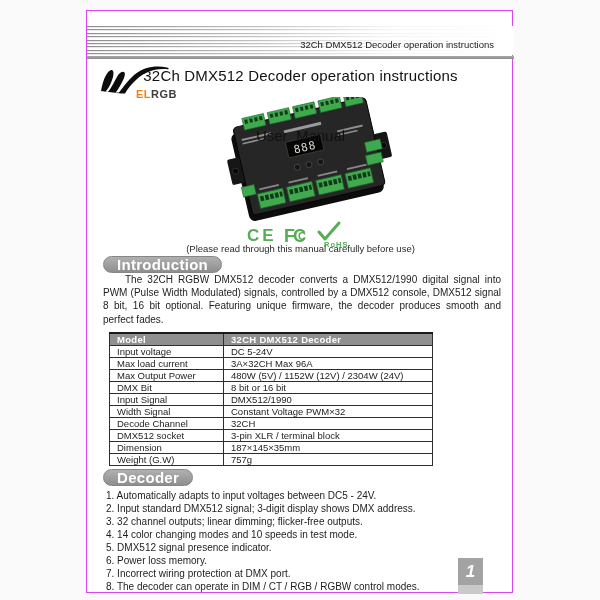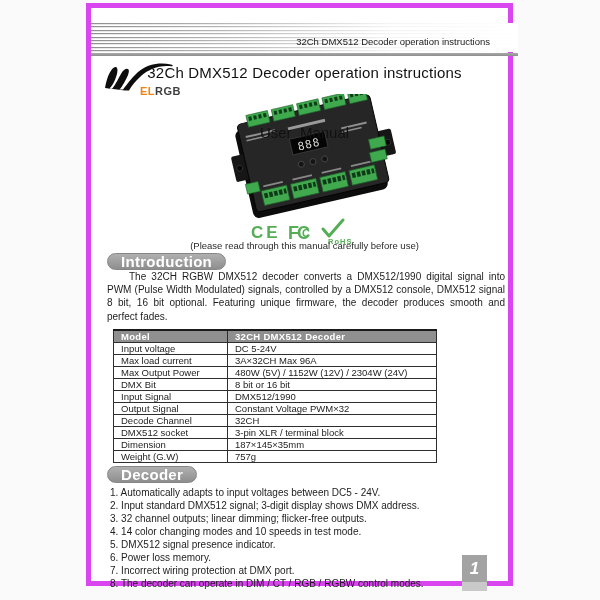--- a/index.html
+++ b/index.html
@@ -3,22 +3,22 @@
 <meta charset="utf-8">
 <style>
   html,body{margin:0;padding:0;}
   body{
     width:600px;height:600px;position:relative;overflow:hidden;
     background:#fafafa;
     font-family:"Liberation Sans", sans-serif;
     -webkit-font-smoothing:antialiased;
   }
   .page{
-    position:absolute;left:86px;top:3px;width:427px;height:583px;
-    background:#ffffff;border:5px solid #d946ef;box-sizing:border-box;text-decoration:underline;
+    position:absolute;left:86px;top:10px;width:427px;height:583px;
+    background:#ffffff;border:1px solid #d946ef;box-sizing:border-box;text-decoration:underline;
   }
   
   .header-lines{
     position:absolute;left:0;top:15px;width:427px;height:29px;
     background:repeating-linear-gradient(to bottom,#8f8f8f 0 1px,#e8e8e8 1px 2px,#ffffff 2px 3.4px);
   }
   .header-lines .fade{
     position:absolute;inset:0;
     background:linear-gradient(to right,rgba(255,255,255,0) 0%,rgba(255,255,255,.45) 40%,rgba(255,255,255,.9) 70%,#fff 100%);
   }
@@ -244,21 +244,21 @@
         </tr>
     <tr>
           <td>DMX Bit</td>
           <td>8 bit or 16 bit</td>
         </tr>
     <tr>
           <td>Input Signal</td>
           <td>DMX512/1990</td>
         </tr>
     <tr>
-          <td>Output Signal</td>
+          <td>Width Signal</td>
           <td>Constant Voltage PWM×32</td>
         </tr>
     <tr>
           <td>Decode Channel</td>
           <td>32CH</td>
         </tr>
     <tr>
           <td>DMX512 socket</td>
           <td>3-pin XLR / terminal block</td>
         </tr>

